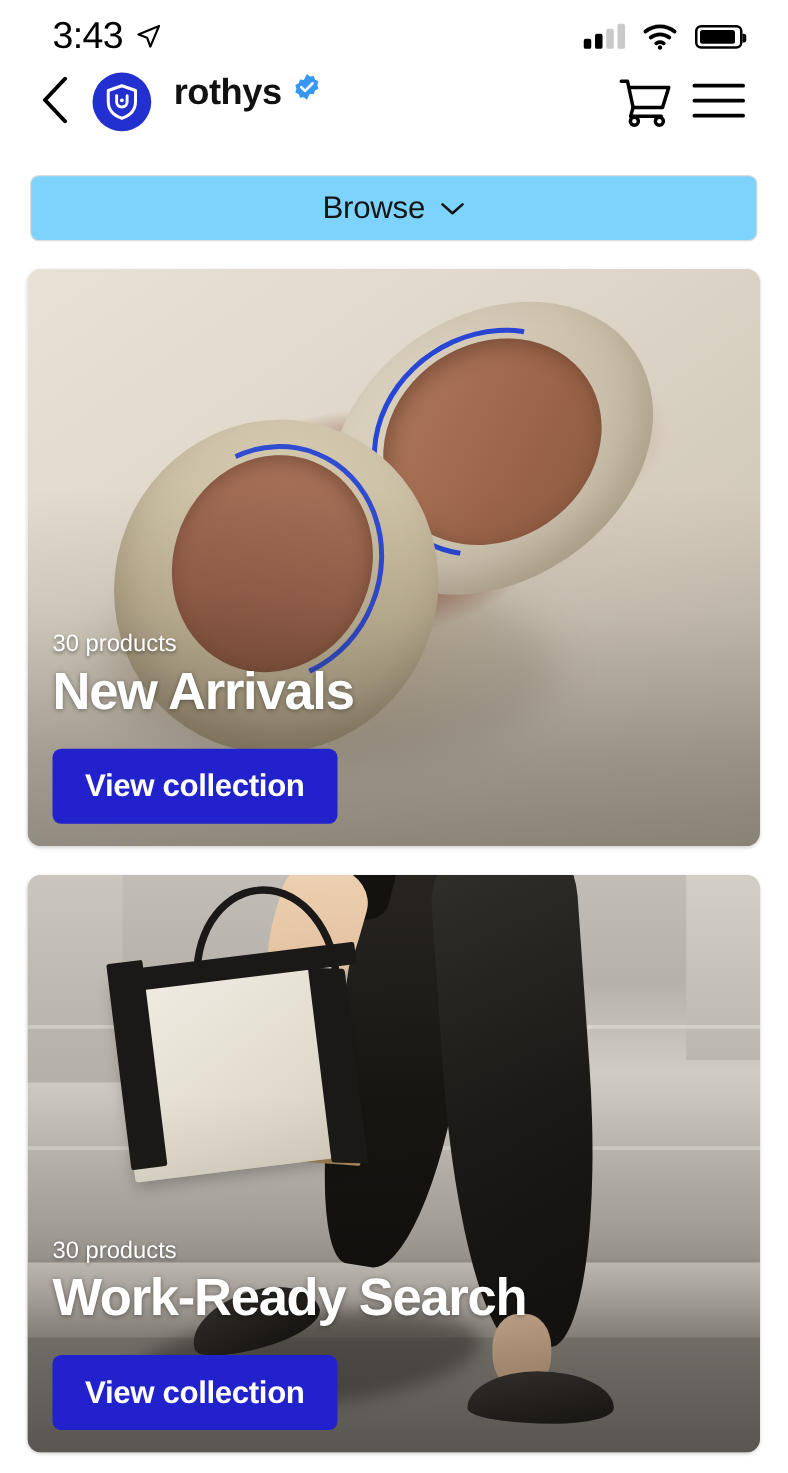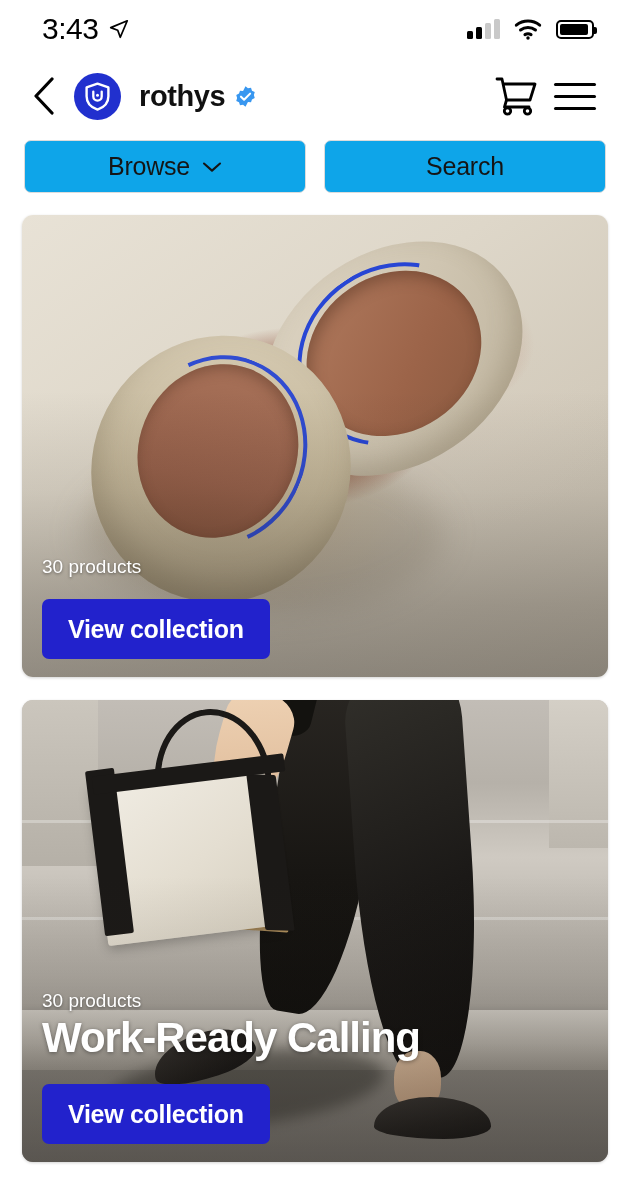--- a/index.html
+++ b/index.html
@@ -29,21 +29,21 @@
   .wifi { width:28px; height:21px; }
   .battery { width:38px; height:19px; border:2px solid #000; border-radius:5px; position:relative; padding:2px; }
   .battery::after {
     content:""; position:absolute; right:-5px; top:5px;
     width:3px; height:7px; background:#000; border-radius:0 2px 2px 0;
   }
   .battery .lvl { height:100%; background:#000; border-radius:2px; }
 
   
   .header {
-    height:76px; display:flex; align-items:center;
+    height:76px; display:flex; 
     padding:0 28px 0 22px; gap:0;
   }
   .back-btn { width:44px; height:44px; display:flex; align-items:center; justify-content:center; cursor:pointer; }
   .avatar {
     width:47px; height:47px; border-radius:50%;
     display:flex; align-items:center; justify-content:center;
     margin-left:8px; flex:0 0 auto;
   }
   .shop-name {
     font-size:29px; font-weight:700; color:#111;
@@ -52,21 +52,21 @@
   .verified { width:23px; height:23px; margin-left:9px; flex:0 0 auto; }
   .header-spacer { flex:1 1 auto; }
   .cart-btn { width:48px; height:48px; display:flex; align-items:center; justify-content:center; cursor:pointer; }
   .menu-btn { width:48px; height:44px; display:flex; flex-direction:column; justify-content:center; gap:9px; cursor:pointer; margin-left:14px; }
   .menu-btn span { display:block; height:3px; background:#000; border-radius:2px; width:42px; }
 
   
   .actions { display:flex; gap:18px; padding:6px 24px 0 24px; }
   .act-btn {
     flex:1 1 0; height:53px; border:1.5px solid #dcdcdc; border-radius:7px;
-    background:#0ea5e9; display:flex; align-items:center; justify-content:center;
+    background:#7dd3fc; display:flex; align-items:center; justify-content:center;
     gap:12px; cursor:pointer;
   }
   .act-btn span.lbl { font-size:25px; color:#151515; font-weight:400; letter-spacing:-0.2px; }
   .chev { width:20px; height:12px; }
 
   
   .cards { padding:22px 22px 0 22px; display:flex; flex-direction:column; gap:23px; }
   .card {
     position:relative; height:462px; border-radius:11px; overflow:hidden;
     box-shadow:0 1px 3px rgba(0,0,0,.18);
@@ -316,41 +316,39 @@
       <span></span>
     </div>
   </div>
 
   <div class="actions">
     <div class="act-btn">
       <span class="lbl">Browse</span>
       <svg class="chev" viewBox="0 0 20 12">
         <path d="M2 2.5 L10 9.6 L18 2.5" fill="none" stroke="#151515" stroke-width="2.1" stroke-linecap="round" stroke-linejoin="round"></path>
       </svg>
-    </div>
-    <div class="act-btn">
-      <span class="lbl">Search</span>
     </div>
   </div>
 
   <div class="cards">
 
     <div class="card">
       <div class="card-art art-flats">
         <div class="shadow-soft"></div>
         <div class="blade shoe-a"></div>
         <div class="shoe-a-in"></div>
         <div class="shoe-a-trim"></div>
         <div class="blade shoe-b"></div>
         <div class="shoe-b-in"></div>
         <div class="shoe-b-trim"></div>
       </div>
       <div class="card-shade"></div>
       <div class="card-body">
         <div class="count">30 products</div>
+        <div class="card-title">New Arrivals</div>
         <button class="cta" style="background:#2222cc">View collection</button>
       </div>
     </div>
 
     <div class="card">
       <div class="card-art art-street">
         <div class="wall-l"></div>
         <div class="wall-r"></div>
         <div class="post"></div>
         <div class="pave-line" style="top:26%"></div>
@@ -368,19 +366,19 @@
         <div class="tote-handle"></div>
         <div class="tote-side"></div>
         <div class="tote-body"></div>
         <div class="tote-trimL"></div>
         <div class="tote-trimR"></div>
         <div class="tote-top"></div>
       </div>
       <div class="card-shade"></div>
       <div class="card-body">
         <div class="count">30 products</div>
-        <div class="card-title">Work-Ready Calling</div>
+        <div class="card-title">Work-Ready Search</div>
         <button class="cta" style="background:#2222cc">View collection</button>
       </div>
     </div>
 
   </div>
 </div>
 
 </body></html>

